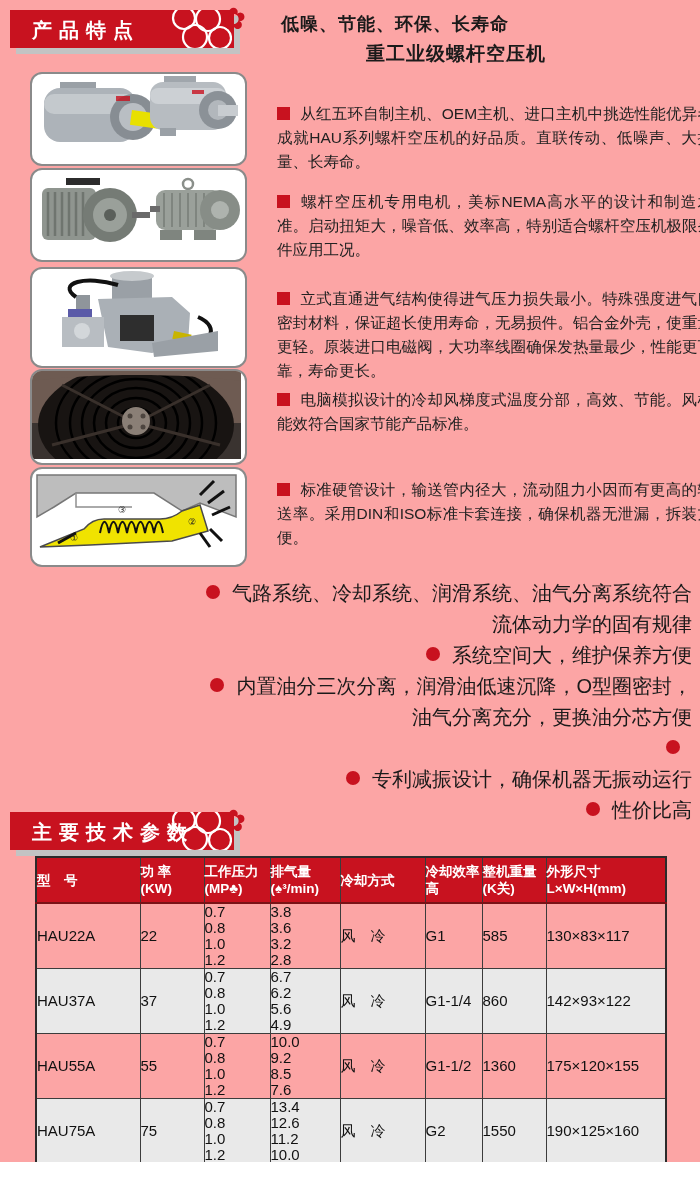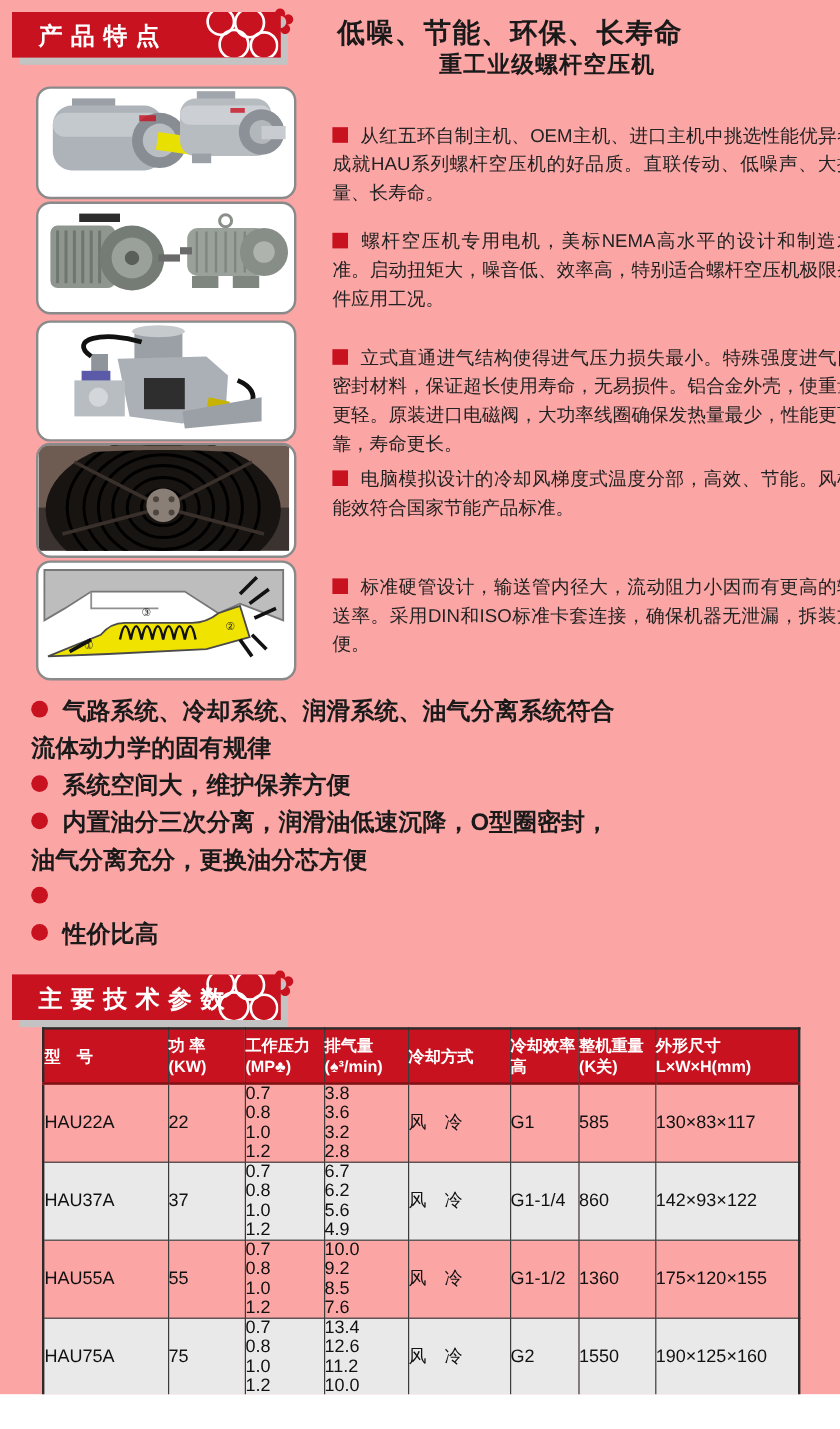--- a/index.html
+++ b/index.html
@@ -9,36 +9,36 @@
   
   .banner-wrap{position:absolute;left:10px;width:224px;height:38px;}
   .banner{position:relative;width:100%;height:100%;background:#c8121f;overflow:hidden;
           box-shadow:6px 6px 0 #c3c3c3;}
   .banner-text{position:absolute;left:22px;top:7px;color:#ffffff;font-size:20px;font-weight:700;
                letter-spacing:7px;white-space:nowrap;}
   .banner-rings{position:absolute;right:2px;top:0;}
   .flower{position:absolute;right:-12px;top:-6px;color:#c8121f;font-size:30px;line-height:1;}
 
   
-  .headline1{position:absolute;left:281px;top:12px;font-size:23px;font-weight:700;letter-spacing:1px;}
+  .headline1{position:absolute;left:281px;top:12px;font-size:18px;font-weight:700;letter-spacing:1px;}
   .headline2{position:absolute;left:366px;top:41px;font-size:19px;font-weight:700;letter-spacing:1px;}
 
   
   .frame{position:absolute;left:30px;width:213px;border:2px solid #8a8a8a;border-radius:12px;
          background:#ffffff;overflow:hidden;}
   .frame svg{display:block;}
 
   
   .para{position:absolute;left:261px;width:436px;margin:16px;font-size:15.5px;line-height:24px;
         text-align:justify;color:#222;}
   .sq{display:inline-block;width:13px;height:13px;background:#c8121f;margin-right:10px;
       vertical-align:-1px;}
 
   
-  .bullets{position:absolute;left:26px;top:578px;width:666px;font-size:20px;font-weight:700;}
+  .bullets{position:absolute;left:26px;top:578px;width:666px;font-size:20px;font-weight:400;text-align:right;}
   .bullet-item{margin:0;line-height:31px;}
   .dot{display:inline-block;width:14px;height:14px;border-radius:50%;background:#c8121f;
        margin-right:12px;vertical-align:1px;}
   .bullet-text{white-space:pre-line;}
 
   
   table.spec{position:absolute;left:35px;top:856px;border-collapse:collapse;table-layout:fixed;
              font-size:15px;text-align:left;}
   table.spec th,table.spec td{border:1px solid #3c3c3c;padding:0;}
   table.spec{border:2px solid #2b2b2b;}
@@ -213,20 +213,21 @@
     <span class="sq"></span><span>标准硬管设计，输送管内径大，流动阻力小因而有更高的输送率。采用DIN和ISO标准卡套连接，确保机器无泄漏，拆装方便。</span>
   </p>
 
   <div class="bullets">
     <p class="bullet-item"><span class="dot"></span><span class="bullet-text">气路系统、冷却系统、润滑系统、油气分离系统符合
 流体动力学的固有规律</span></p>
     <p class="bullet-item"><span class="dot"></span><span class="bullet-text">系统空间大，维护保养方便</span></p>
     <p class="bullet-item"><span class="dot"></span><span class="bullet-text">内置油分三次分离，润滑油低速沉降，O型圈密封，
 油气分离充分，更换油分芯方便</span></p>
     <p class="bullet-item"><span class="dot"></span></p>
+    <p class="bullet-item"><span class="dot"></span><span class="bullet-text">专利减振设计，确保机器无振动运行</span></p>
     <p class="bullet-item"><span class="dot"></span><span class="bullet-text">性价比高</span></p>
   </div>
 
   <div class="banner-wrap" style="top:812px;">
     <div class="banner">
       <span class="banner-text">主要技术参数</span>
       <svg class="banner-rings" width="64" height="38">
         <g fill="none" stroke="#ffffff" stroke-width="2.2">
           <circle cx="16" cy="8" r="11"></circle>
             <circle cx="40" cy="9" r="12"></circle>

